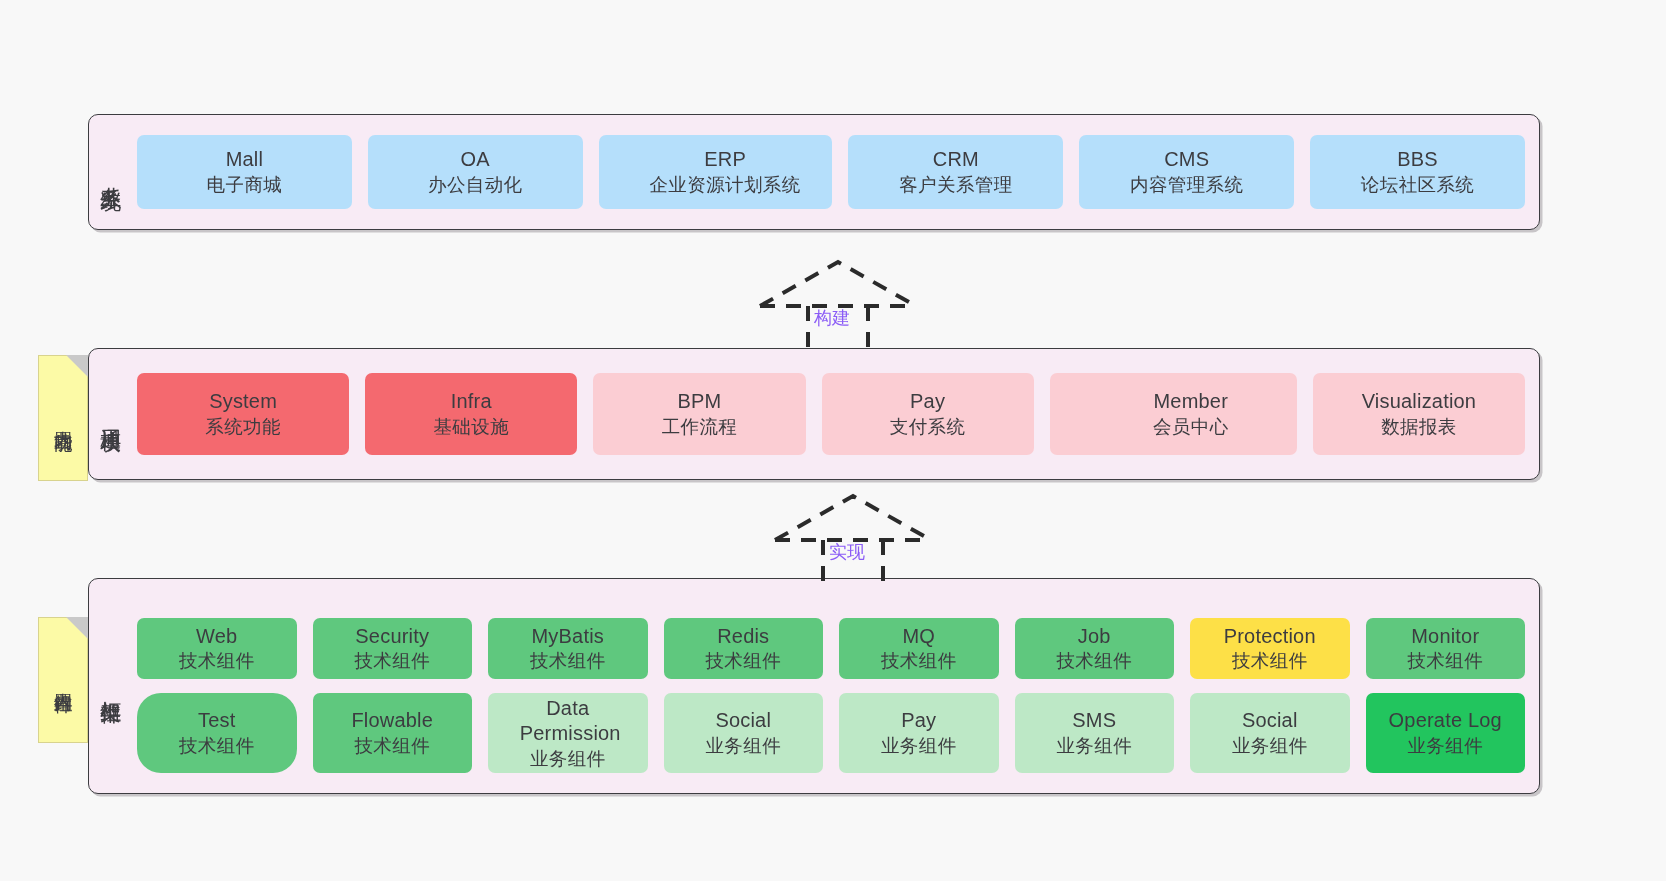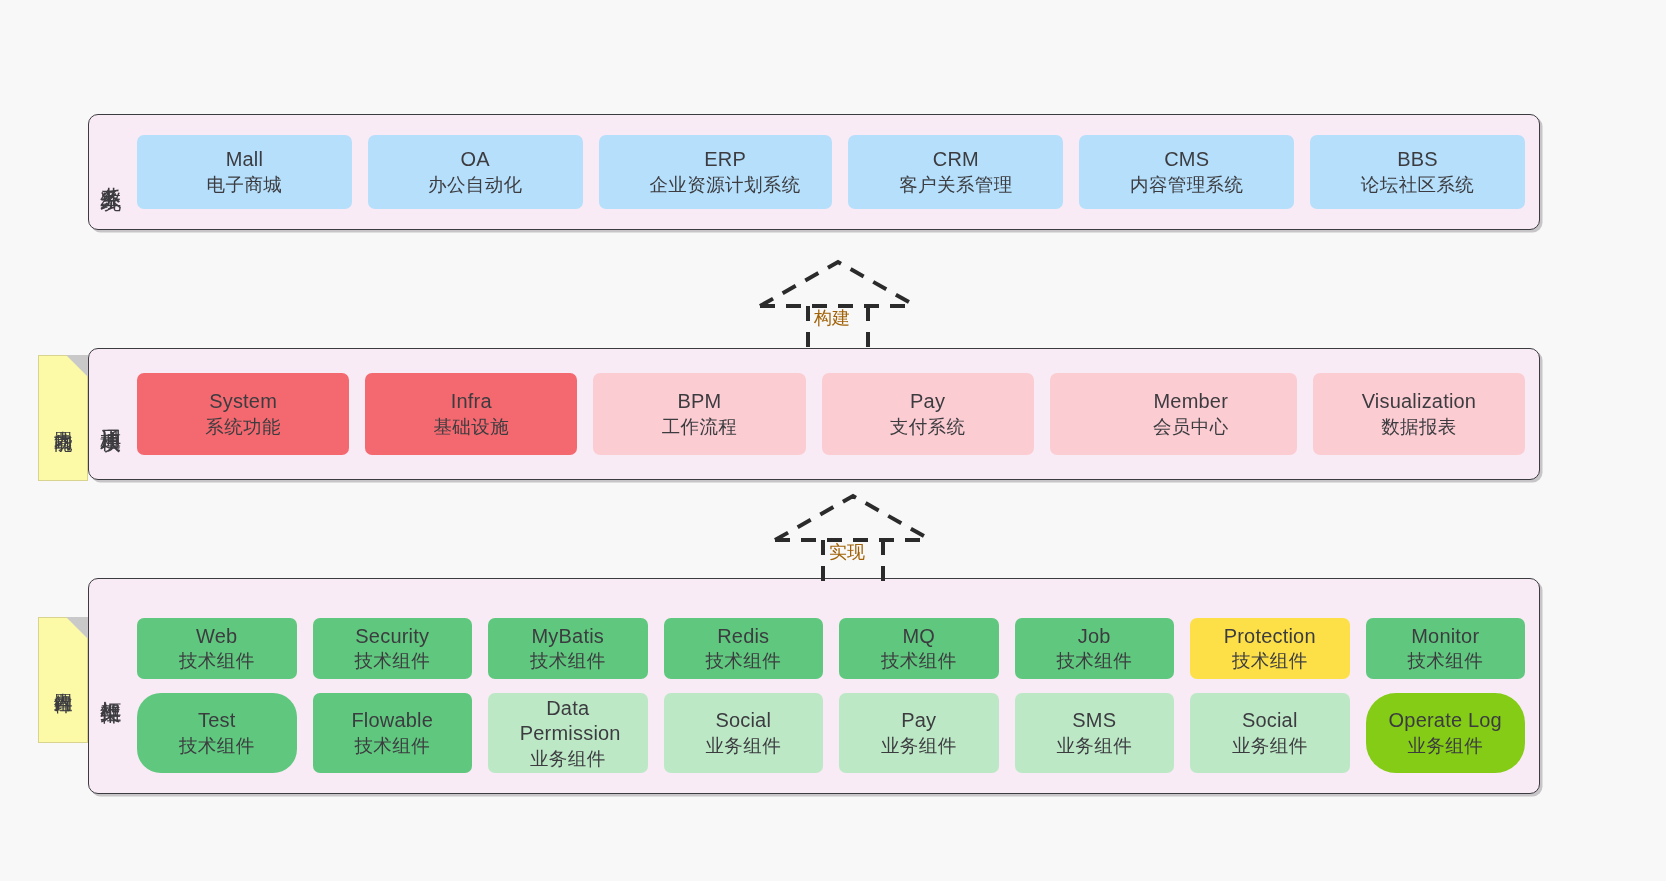--- a/index.html
+++ b/index.html
@@ -124,21 +124,21 @@
   }
 
   
   .connector {
     position: absolute;
     z-index: 2;
   }
   .connector .lbl {
     position: absolute;
     font-size: 18px;
-    color: #a16207;
+    color: #8b5cf6;
     white-space: nowrap;
     background: transparent;
     user-select: none;
   }
 </style>
 </head>
 <body>
 
 <div class="canvas">
 
@@ -295,21 +295,21 @@
           <span class="cn">业务组件</span>
         </div>
         <div class="card mint" style="background: rgb(189, 232, 198);">
           <span class="en">SMS</span>
           <span class="cn">业务组件</span>
         </div>
         <div class="card mint" style="background: rgb(189, 232, 198);">
           <span class="en">Social</span>
           <span class="cn">业务组件</span>
         </div>
-        <div class="card mint" style="background: #84cc16; border-radius: 30px;">
+        <div class="card mint" style="background: #22c55e;">
           <span class="en">Operate Log</span>
           <span class="cn">业务组件</span>
         </div>
       </div>
 
     </div>
   </div>
 
 </div>
 

